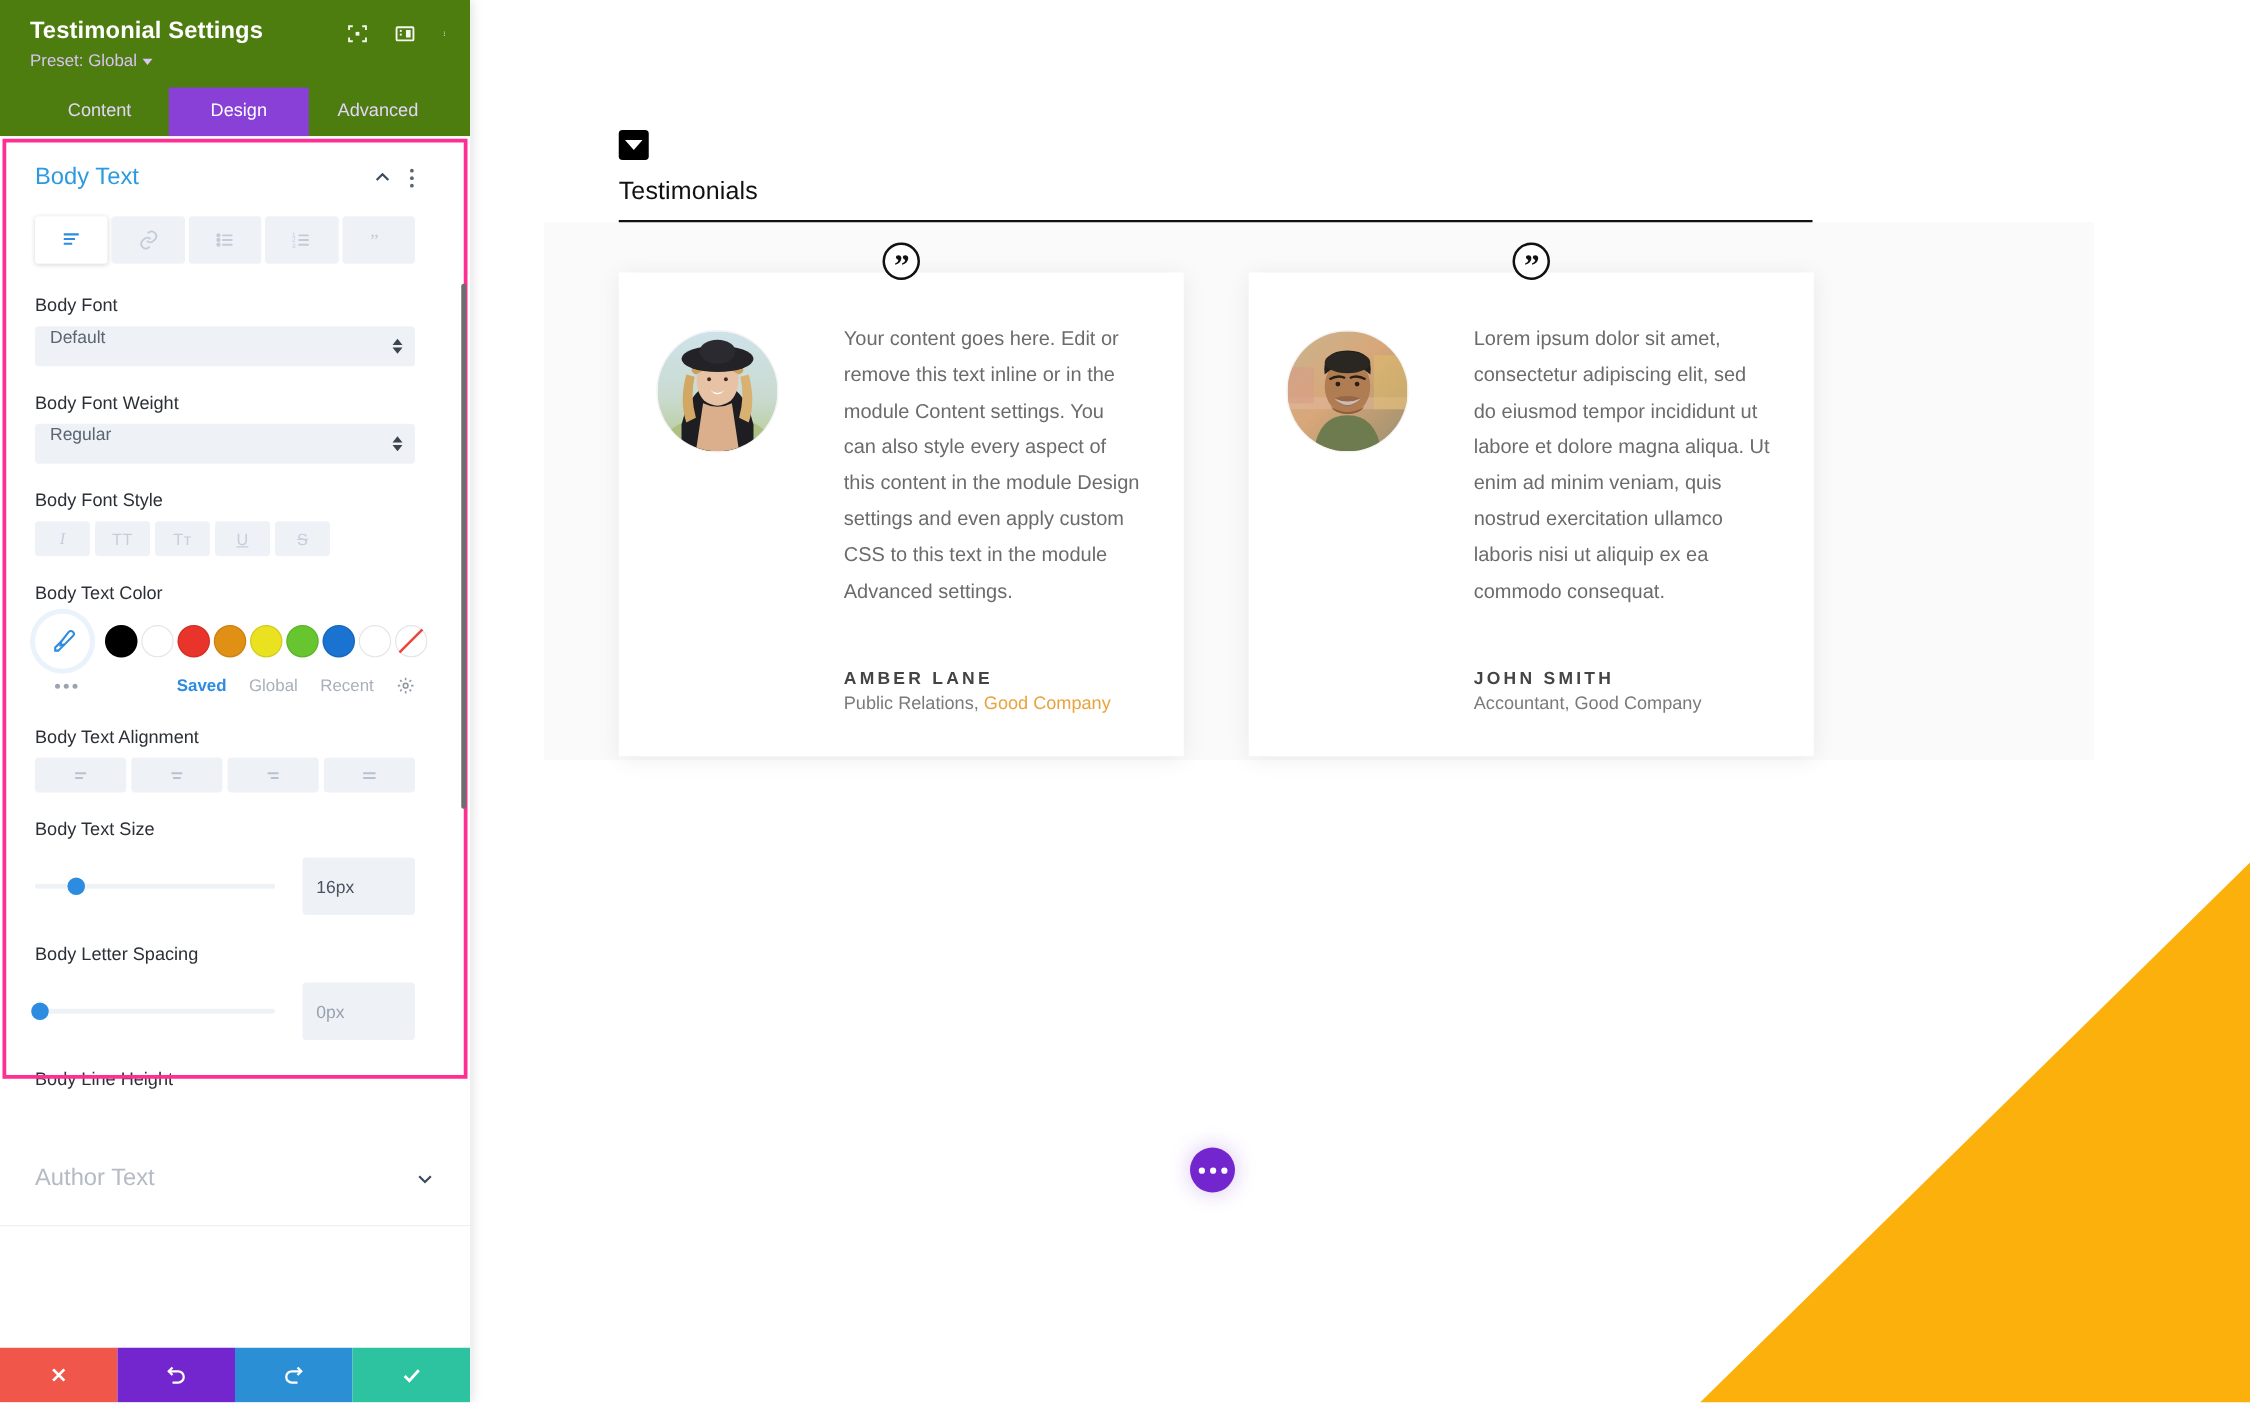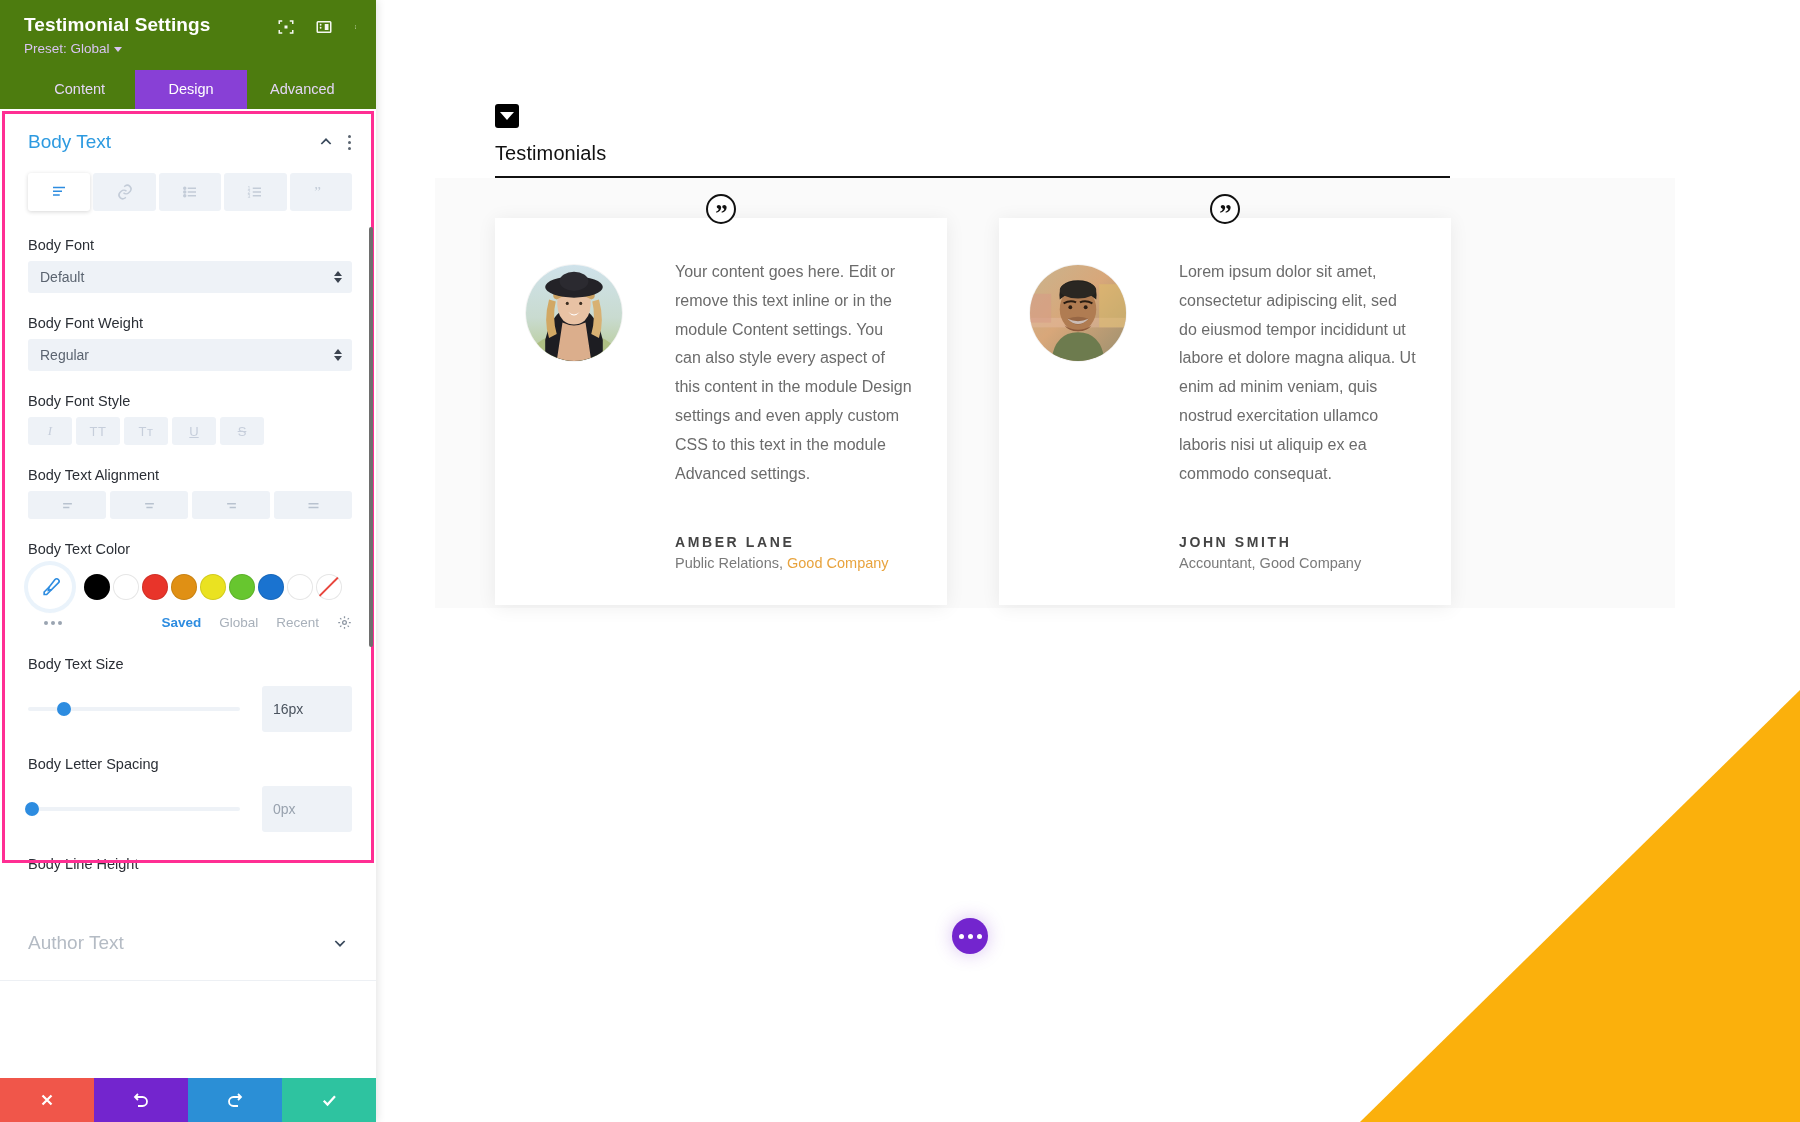--- a/index.html
+++ b/index.html
@@ -159,21 +159,21 @@
   .scroll-area {
     position: absolute; inset: 0; padding: 0;
   }
   .scrollbar {
     position: absolute; right: 3px; top: 118px;
     width: 4px; height: 420px; border-radius: 2px;
     background: #6e6e6e;
     z-index: 6;
   }
 
-  .group { padding: 22px 24px 0 28px; }
+  .group { padding: 22px 44px 0 28px; }
   .group-head {
     display: flex; align-items: center; margin-bottom: 20px;
   }
   .group-title { font-size: 19px; color: #2d9ae0; flex: 1; font-weight: 400; }
   .group-title.muted { color: #b4bbc4; }
   .chev { width: 16px; height: 16px; color: #3a4a5c; margin-right: 14px; cursor: pointer; }
   .kebab { width: 4px; display: flex; flex-direction: column; gap: 3px; cursor: pointer; }
   .kebab i { width: 3px; height: 3px; background: #5a6470; border-radius: 50%; display: block; }
 
   .btn-row { display: flex; gap: 3px; margin-bottom: 26px; }
@@ -187,21 +187,21 @@
   .seg .ic { color: #c3ccd8; }
   .seg.active .ic { color: #2d8ce0; }
 
   .field { margin-bottom: 22px; }
   .field-label {
     font-size: 14.5px; color: #2b2f36; margin-bottom: 8px; font-weight: 400;
   }
   .select {
     position: relative;
     height: 32px; background: #eef2f7; border-radius: 3px;
-    display: flex; align-items: center; padding: 0 12px;
+    display: flex; padding: 0 12px;
     font-size: 14px; color: #5b6470; cursor: pointer;
   }
   .select .arrows {
     position: absolute; right: 10px; top: 50%; transform: translateY(-50%);
     display: flex; flex-direction: column; gap: 2px;
   }
   .select .arrows span { width: 0; height: 0; border-left: 4px solid transparent; border-right: 4px solid transparent; display: block; }
   .select .arrows .up { border-bottom: 5px solid #3c4450; }
   .select .arrows .dn { border-top: 5px solid #3c4450; }
 
@@ -533,46 +533,20 @@
             <div class="style-row">
               <div class="style-btn s-i">I</div>
               <div class="style-btn s-tt">TT</div>
               <div class="style-btn s-tc">Tт</div>
               <div class="style-btn s-u">U</div>
               <div class="style-btn s-s">S</div>
             </div>
           </div>
 
           <div class="field">
-            <div class="field-label">Body Text Alignment</div>
-            <div class="align-row">
-              <div class="align-btn">
-                <svg viewBox="0 0 24 24" stroke="currentColor" stroke-width="2.4" fill="none">
-                    <path d="M5 9h14M5 15h10"></path>
-                  </svg>
-              </div>
-              <div class="align-btn">
-                <svg viewBox="0 0 24 24" stroke="currentColor" stroke-width="2.4" fill="none">
-                    <path d="M5 9h14M7 15h10"></path>
-                  </svg>
-              </div>
-              <div class="align-btn">
-                <svg viewBox="0 0 24 24" stroke="currentColor" stroke-width="2.4" fill="none">
-                    <path d="M5 9h14M9 15h10"></path>
-                  </svg>
-              </div>
-              <div class="align-btn">
-                <svg viewBox="0 0 24 24" stroke="currentColor" stroke-width="2.4" fill="none">
-                    <path d="M4 9h16M4 15h16"></path>
-                  </svg>
-              </div>
-            </div>
-          </div>
-
-          <div class="field">
             <div class="field-label">Body Text Color</div>
             <div class="swatch-row">
               <div class="picker">
                 <svg viewBox="0 0 24 24" fill="none" stroke="currentColor" stroke-width="2">
                     <path d="M18 3a2.8 2.8 0 014 4l-8 8-4 1 1-4z"></path>
                     <path d="M11 12l-6 6v3h3l6-6"></path>
                   </svg>
               </div>
               <div class="swatches">
                 <div class="sw" style="background:#000000"></div>
@@ -597,20 +571,46 @@
                 <span class="mlink">Global</span>
                 <span class="mlink">Recent</span>
                 <svg class="gear" viewBox="0 0 24 24" fill="none" stroke="currentColor" stroke-width="2">
                     <circle cx="12" cy="12" r="3"></circle>
                     <path d="M12 2v3M12 19v3M2 12h3M19 12h3M5 5l2 2M17 17l2 2M19 5l-2 2M7 17l-2 2"></path>
                   </svg>
               </div>
             </div>
           </div>
 
+          <div class="field">
+            <div class="field-label">Body Text Alignment</div>
+            <div class="align-row">
+              <div class="align-btn">
+                <svg viewBox="0 0 24 24" stroke="currentColor" stroke-width="2.4" fill="none">
+                    <path d="M5 9h14M5 15h10"></path>
+                  </svg>
+              </div>
+              <div class="align-btn">
+                <svg viewBox="0 0 24 24" stroke="currentColor" stroke-width="2.4" fill="none">
+                    <path d="M5 9h14M7 15h10"></path>
+                  </svg>
+              </div>
+              <div class="align-btn">
+                <svg viewBox="0 0 24 24" stroke="currentColor" stroke-width="2.4" fill="none">
+                    <path d="M5 9h14M9 15h10"></path>
+                  </svg>
+              </div>
+              <div class="align-btn">
+                <svg viewBox="0 0 24 24" stroke="currentColor" stroke-width="2.4" fill="none">
+                    <path d="M4 9h16M4 15h16"></path>
+                  </svg>
+              </div>
+            </div>
+          </div>
+
           <div class="slider-field">
             <div class="field-label">Body Text Size</div>
             <div class="slider-row">
               <div class="track">
                 <div class="knob" style="left:17%"></div>
               </div>
               <div class="numbox">16px</div>
             </div>
           </div>
 

